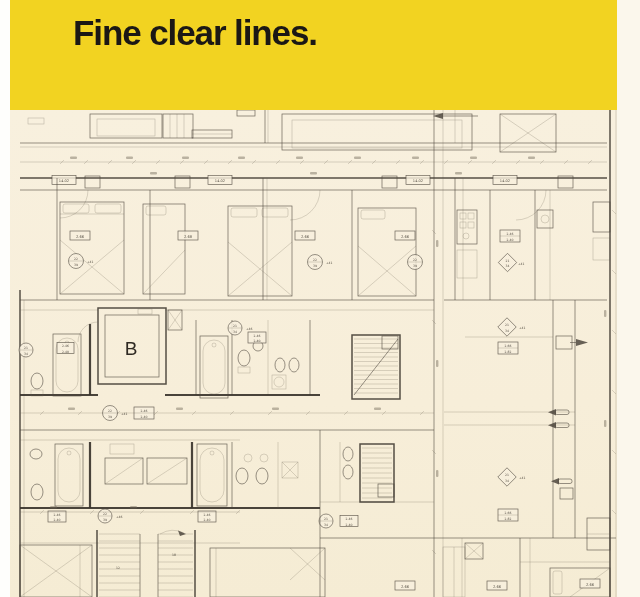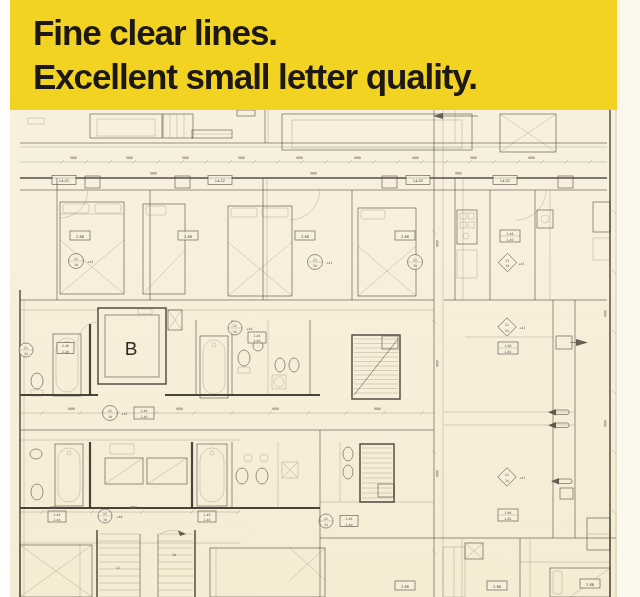--- a/index.html
+++ b/index.html
@@ -3,21 +3,21 @@
 <meta charset="utf-8">
 <style>
   html,body{margin:0;padding:0;background:#ffffff;}
   #stage{position:relative;width:640px;height:597px;background:#fdfbf4;overflow:hidden;
          font-family:"Liberation Sans",sans-serif;}
   #left-margin{position:absolute;left:0;top:0;width:10px;height:597px;background:#fefefc;}
   #right-margin{position:absolute;left:617px;top:0;width:23px;height:597px;background:#fbf7ec;}
   #banner{position:absolute;left:10px;top:0;width:607px;height:110px;background:#f2d321;}
   #banner .line{position:absolute;left:23px;color:#1b1815;font-weight:700;
                 font-size:35px;letter-spacing:-1.1px;white-space:nowrap;}
-  #banner .l1{top:13px;}
+  #banner .l1{top:13px;margin-left:40px;}
   #banner .l2{top:57px;}
   #paper{position:absolute;left:10px;top:110px;width:607px;height:487px;
          background:linear-gradient(180deg,#f8f0de 0%,#f7eed9 60%,#f5ecd4 100%);}
   svg{display:block}
   .ln{stroke:#4d463d;stroke-width:.7;fill:none;opacity:.82}
   .lt{stroke:#6e6657;stroke-width:.45;fill:none;opacity:.55}
   .md{stroke:#443d34;stroke-width:1.5;fill:none;opacity:.9}
   .bd{stroke:#3a342c;stroke-width:2.2;fill:none;opacity:.92}
   .inkfill{fill:#4d463d;stroke:none;opacity:.85}
   .paperfill{fill:#f8f0de;}
@@ -28,21 +28,20 @@
 </style>
 </head>
 <body>
 
 <div id="stage">
   <div id="left-margin"></div>
   <div id="right-margin"></div>
 
   <div id="banner">
     <div class="line l1">Fine clear lines.</div>
-    <div class="line l2">Excellent small letter quality.</div>
   </div>
 
   <div id="paper">
   <svg width="607" height="487" viewBox="0 0 607 487">
     <defs>
       <pattern id="xh" width="3.2" height="3.2" patternUnits="userSpaceOnUse">
         <path d="M0,3.2 L3.2,0 M0,0 L3.2,3.2" stroke="#574f43" stroke-width="0.5"></path>
       </pattern>
     </defs>
 

